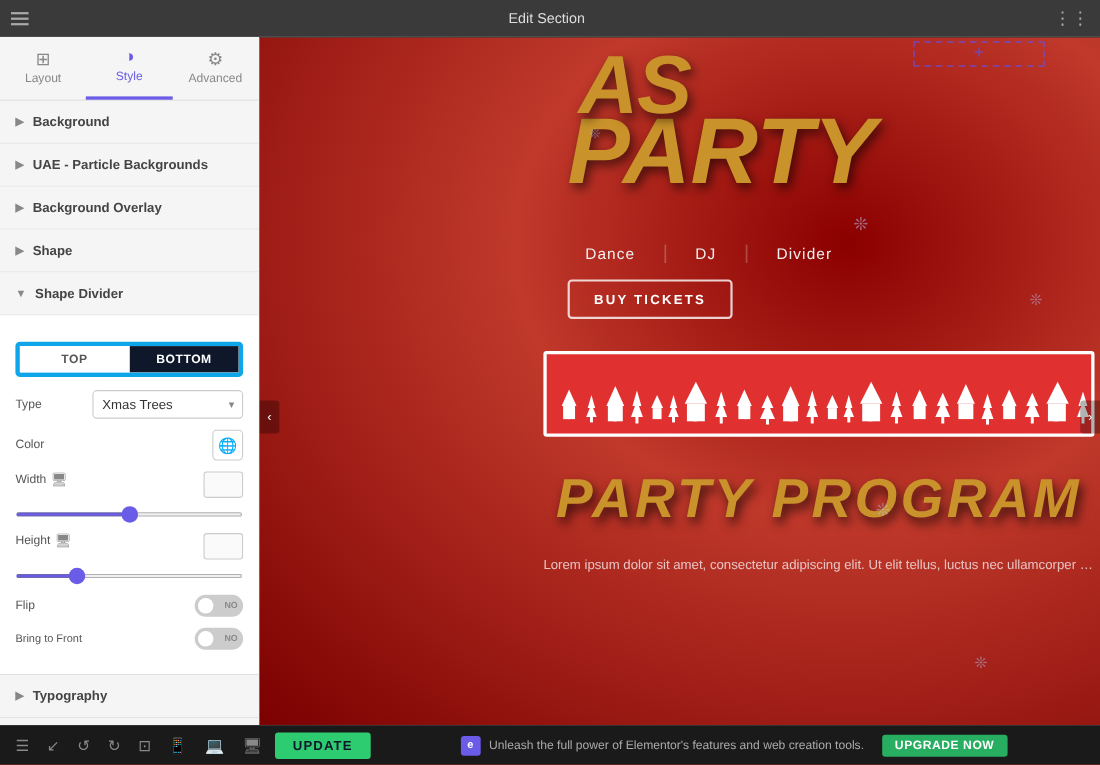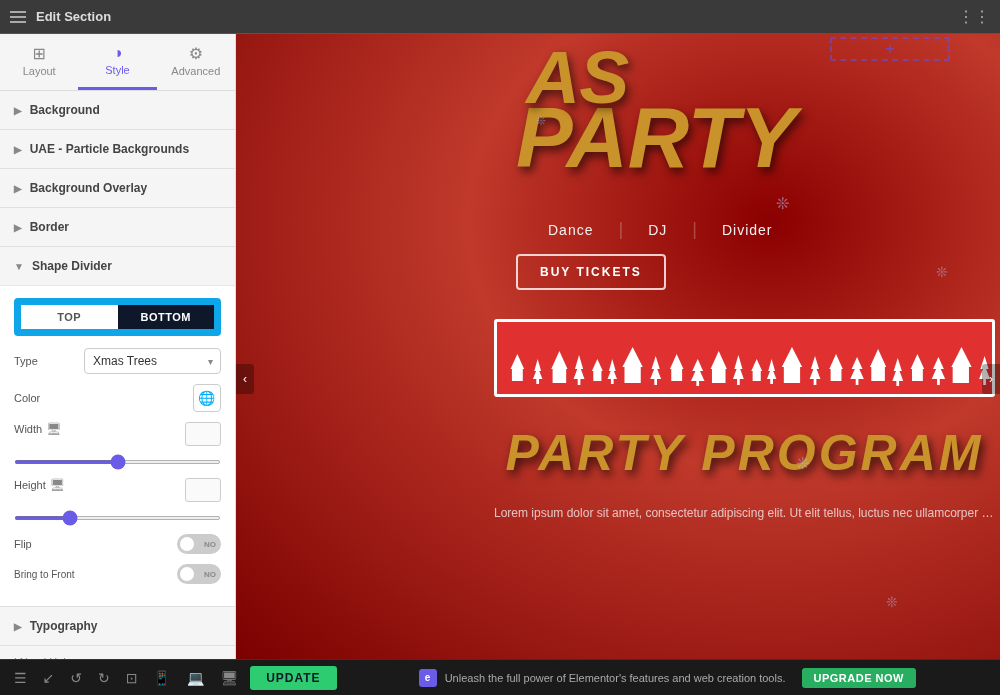--- a/index.html
+++ b/index.html
@@ -5,21 +5,21 @@
     * { box-sizing: border-box; margin: 0; padding: 0; }
     body { font-family: 'Segoe UI', Arial, sans-serif; width: 1000px; height: 695px; overflow: hidden; display: flex; flex-direction: column; background: #1a1a1a; }
 
     
     .top-bar {
       display: flex; align-items: center; background: #3a3a3a; height: 34px; min-height: 34px;
       padding: 0 10px; border-bottom: 1px solid #555; color: #ddd; font-size: 13px;
     }
     .top-bar .hamburger { margin-right: 10px; cursor: pointer; display: flex; flex-direction: column; gap: 3px; }
     .top-bar .hamburger span { display: block; width: 16px; height: 2px; background: #aaa; }
-    .top-bar .title { flex: 1; text-align: left; font-weight: 700; }
+    .top-bar .title { flex: 1; text-align: center; font-weight: 400; }
     .top-bar .grid-icon { color: #aaa; font-size: 16px; }
 
     
     .main { display: flex; flex: 1; overflow: hidden; }
 
     
     .sidebar {
       width: 236px; min-width: 236px; background: #f5f5f5; display: flex; flex-direction: column;
       border-right: 1px solid #ddd; overflow-y: auto; overflow-x: hidden;
     }
@@ -47,21 +47,21 @@
     .accordion-header .chevron { margin-right: 8px; font-size: 10px; color: #888; }
     .accordion-header .section-title { flex: 1; }
 
     
     .shape-divider-content {
       background: #fff; padding: 12px 14px; border-top: 1px solid #e8e8e8;
     }
 
     
     .top-bottom-btns {
-      display: flex; margin-bottom: 12px; border: 7px solid #0ea5e9; border-radius: 4px; overflow: hidden;
+      display: flex; margin-bottom: 12px; border: 4px solid #0ea5e9; border-radius: 4px; overflow: hidden; margin-top: 12px;
     }
     .tb-btn {
       flex: 1; padding: 6px; text-align: center; font-size: 11px; font-weight: 600;
       cursor: pointer; background: #fff; color: #555; letter-spacing: 0.5px;
     }
     .tb-btn.active { background: #0f172a; color: #fff; }
 
     
     .prop-row {
       display: flex; align-items: center; margin-bottom: 10px;
@@ -243,21 +243,21 @@
     <div class="accordion-section">
       <div class="accordion-header">
         <span class="chevron">▶</span>
         <span class="section-title">Background Overlay</span>
       </div>
     </div>
 
     <div class="accordion-section">
       <div class="accordion-header">
         <span class="chevron">▶</span>
-        <span class="section-title">Border</span>
+        <span class="section-title">Shape</span>
       </div>
     </div>
 
     <div class="accordion-section">
       <div class="accordion-header">
         <span class="chevron">▼</span>
         <span class="section-title">Shape Divider</span>
       </div>
       <div class="shape-divider-content">
 
@@ -359,21 +359,21 @@
       <div class="party-bg"></div>
 
       <div style="position:absolute; top:3px; right:50px; border: 2px dashed rgba(100,80,220,0.6); width:120px; height:24px; border-radius:2px; display:flex; align-items:center; justify-content:center;">
         <span style="color:rgba(100,80,220,0.8); font-size:16px;">+</span>
       </div>
 
       <div style="position:absolute; top:55px; left:280px; font-size:85px; font-weight:900; color:#c9922a; font-style:italic; text-shadow:3px 5px 10px rgba(0,0,0,0.6); font-family:'Arial Black', sans-serif;">PARTY</div>
 
       <div style="position:absolute; top:0px; left:290px; font-size:75px; font-weight:900; color:#c9922a; font-style:italic; text-shadow:3px 5px 10px rgba(0,0,0,0.6); letter-spacing:-1px; font-family:'Arial Black', sans-serif;">AS</div>
 
-      <div class="nav-line" style="position:absolute; top:185px; left:292px; display:flex; align-items:center;">
+      <div class="nav-line" style="position:absolute; top:185px; left:276px; display:flex; align-items:center;">
         <span class="nav-item" style="color:#f0f0f0; font-size:14px; letter-spacing:1px;">Dance</span>
         <span class="nav-divider" style="color:rgba(240,240,240,0.5); font-size:18px; margin:0 5px;">|</span>
         <span class="nav-item" style="color:#f0f0f0; font-size:14px; letter-spacing:1px;">DJ</span>
         <span class="nav-divider" style="color:rgba(240,240,240,0.5); font-size:18px; margin:0 5px;">|</span>
         <span class="nav-item" style="color:#f0f0f0; font-size:14px; letter-spacing:1px;">Divider</span>
       </div>
 
       <div style="position:absolute; top:220px; left:280px; background:transparent; border:2px solid rgba(255,255,255,0.8); color:#fff; padding:9px 22px; font-size:12px; font-weight:700; letter-spacing:2px; border-radius:4px; cursor:pointer;">BUY TICKETS</div>
 
       <div style="position:absolute; top:285px; left:258px; right:5px; height:78px; background:#e03030; border:3px solid #fff; border-radius:3px; overflow:hidden; display:flex; align-items:flex-end;">

